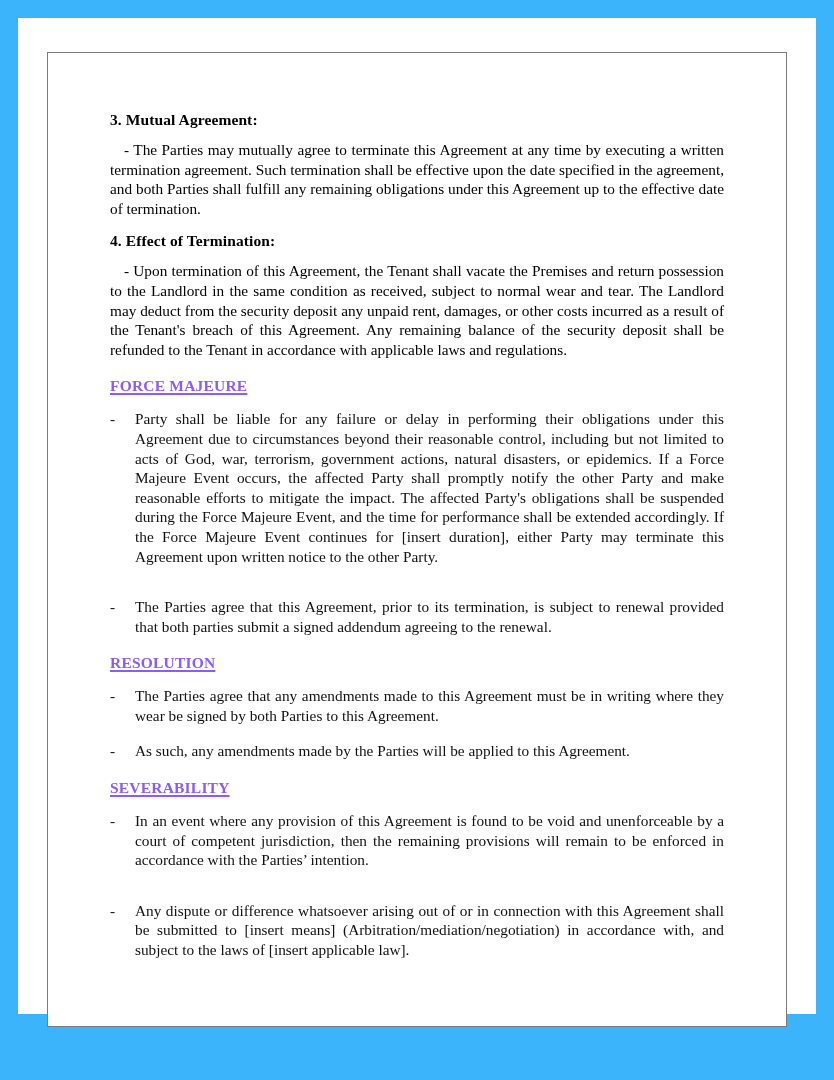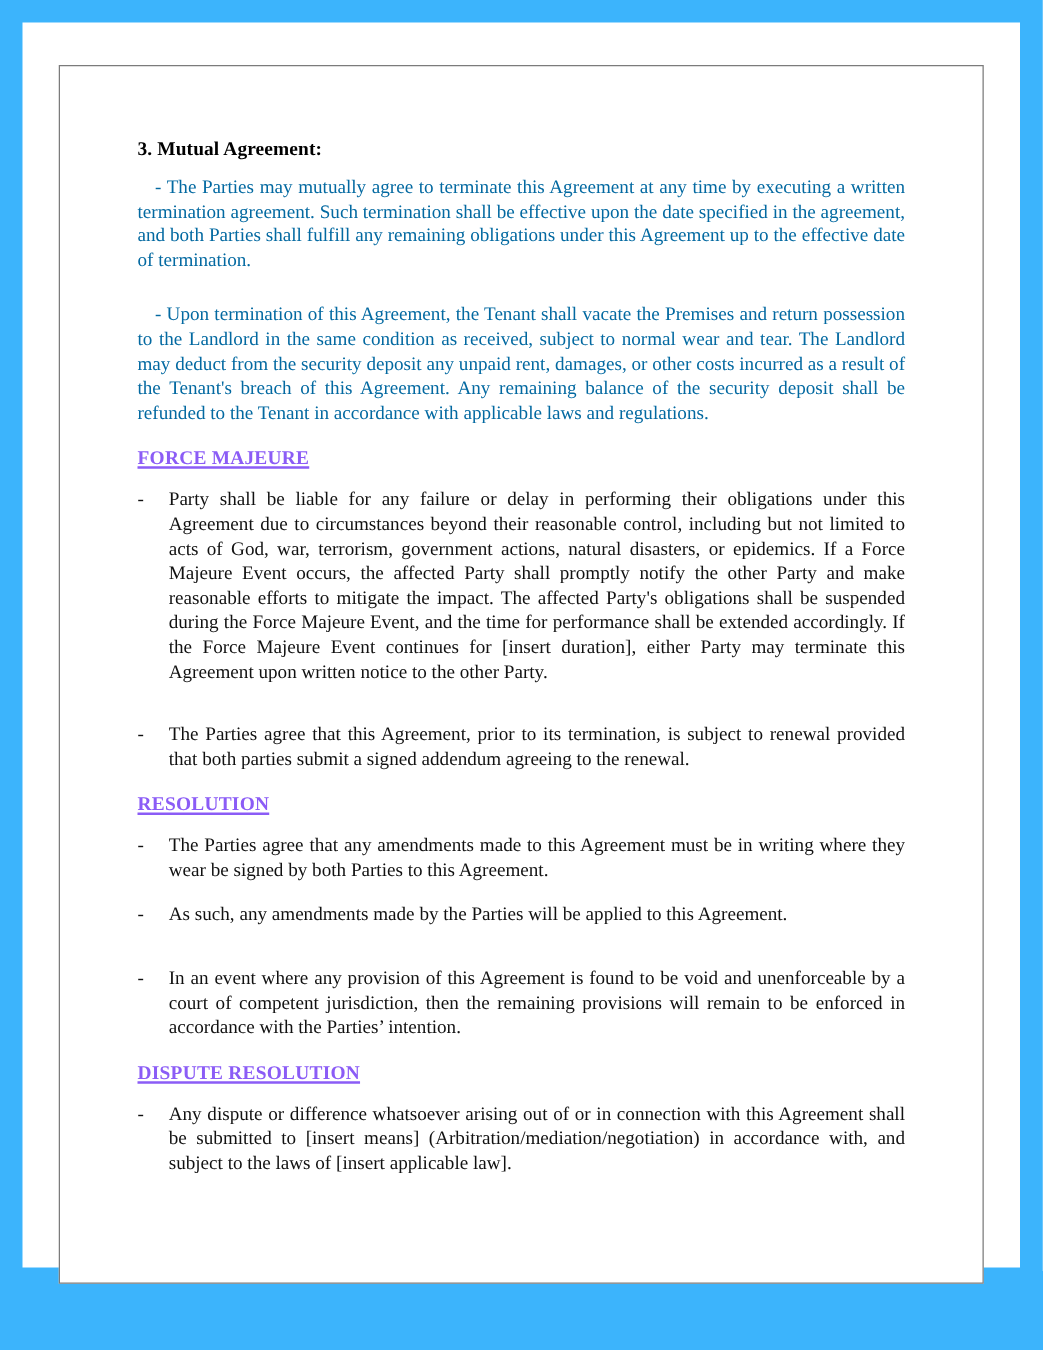--- a/index.html
+++ b/index.html
@@ -72,21 +72,21 @@
     letter-spacing: 0.2px;
     color: #8b5cf6;
   }
 
   
   .para {
     font-size: 15.3px;
     line-height: 19.6px;
     text-align: justify;
     text-justify: inter-word;
-    color: #0369a1;
+    color: #000000;
     hyphens: none;
   }
 
   .para.indented {
     text-indent: 14px;
   }
 
   
   .bullet-row {
     display: flex;
@@ -127,20 +127,21 @@
 
         <div>
           <div class="heading-numbered">3. Mutual Agreement:</div>
           <div class="sp-after-numhead"></div>
           <p class="para indented">- The Parties may mutually agree to terminate this Agreement at any time by executing a written termination agreement. Such termination shall be effective upon the date specified in the agreement, and both Parties shall fulfill any remaining obligations under this Agreement up to the effective date of termination.</p>
         </div>
 
         <div class="sp-after-para"></div>
 
         <div>
+          <div class="heading-numbered">4. Effect of Termination:</div>
           <div class="sp-after-numhead"></div>
           <p class="para indented">- Upon termination of this Agreement, the Tenant shall vacate the Premises and return possession to the Landlord in the same condition as received, subject to normal wear and tear. The Landlord may deduct from the security deposit any unpaid rent, damages, or other costs incurred as a result of the Tenant's breach of this Agreement. Any remaining balance of the security deposit shall be refunded to the Tenant in accordance with applicable laws and regulations.</p>
         </div>
 
         <div class="sp-block-gap"></div>
 
         <div>
           <div class="heading-section">FORCE MAJEURE</div>
           <div class="sp-after-sechead"></div>
           <div class="bullet-row">
@@ -171,31 +172,31 @@
           <div class="sp-after-bullet"></div>
           <div class="bullet-row">
             <span class="bullet-dash">-</span>
             <span class="bullet-text">As such, any amendments made by the Parties will be applied to this Agreement.</span>
           </div>
         </div>
 
         <div class="sp-block-gap"></div>
 
         <div>
+          <div class="heading-section">SEVERABILITY</div>
           <div class="sp-after-sechead"></div>
           <div class="bullet-row">
             <span class="bullet-dash">-</span>
             <span class="bullet-text">In an event where any provision of this Agreement is found to be void and unenforceable by a court of competent jurisdiction, then the remaining provisions will remain to be enforced in accordance with the Parties’ intention.</span>
           </div>
         </div>
 
         <div class="sp-block-gap"></div>
 
         <div>
-          <div class="heading-section">DISPUTE RESOLUTION</div>
           <div class="sp-after-sechead"></div>
           <div class="bullet-row">
             <span class="bullet-dash">-</span>
             <span class="bullet-text">Any dispute or difference whatsoever arising out of or in connection with this Agreement shall be submitted to [insert means] (Arbitration/mediation/negotiation) in accordance with, and subject to the laws of [insert applicable law].</span>
           </div>
         </div>
 
       </div>
     </div>
   </div>

